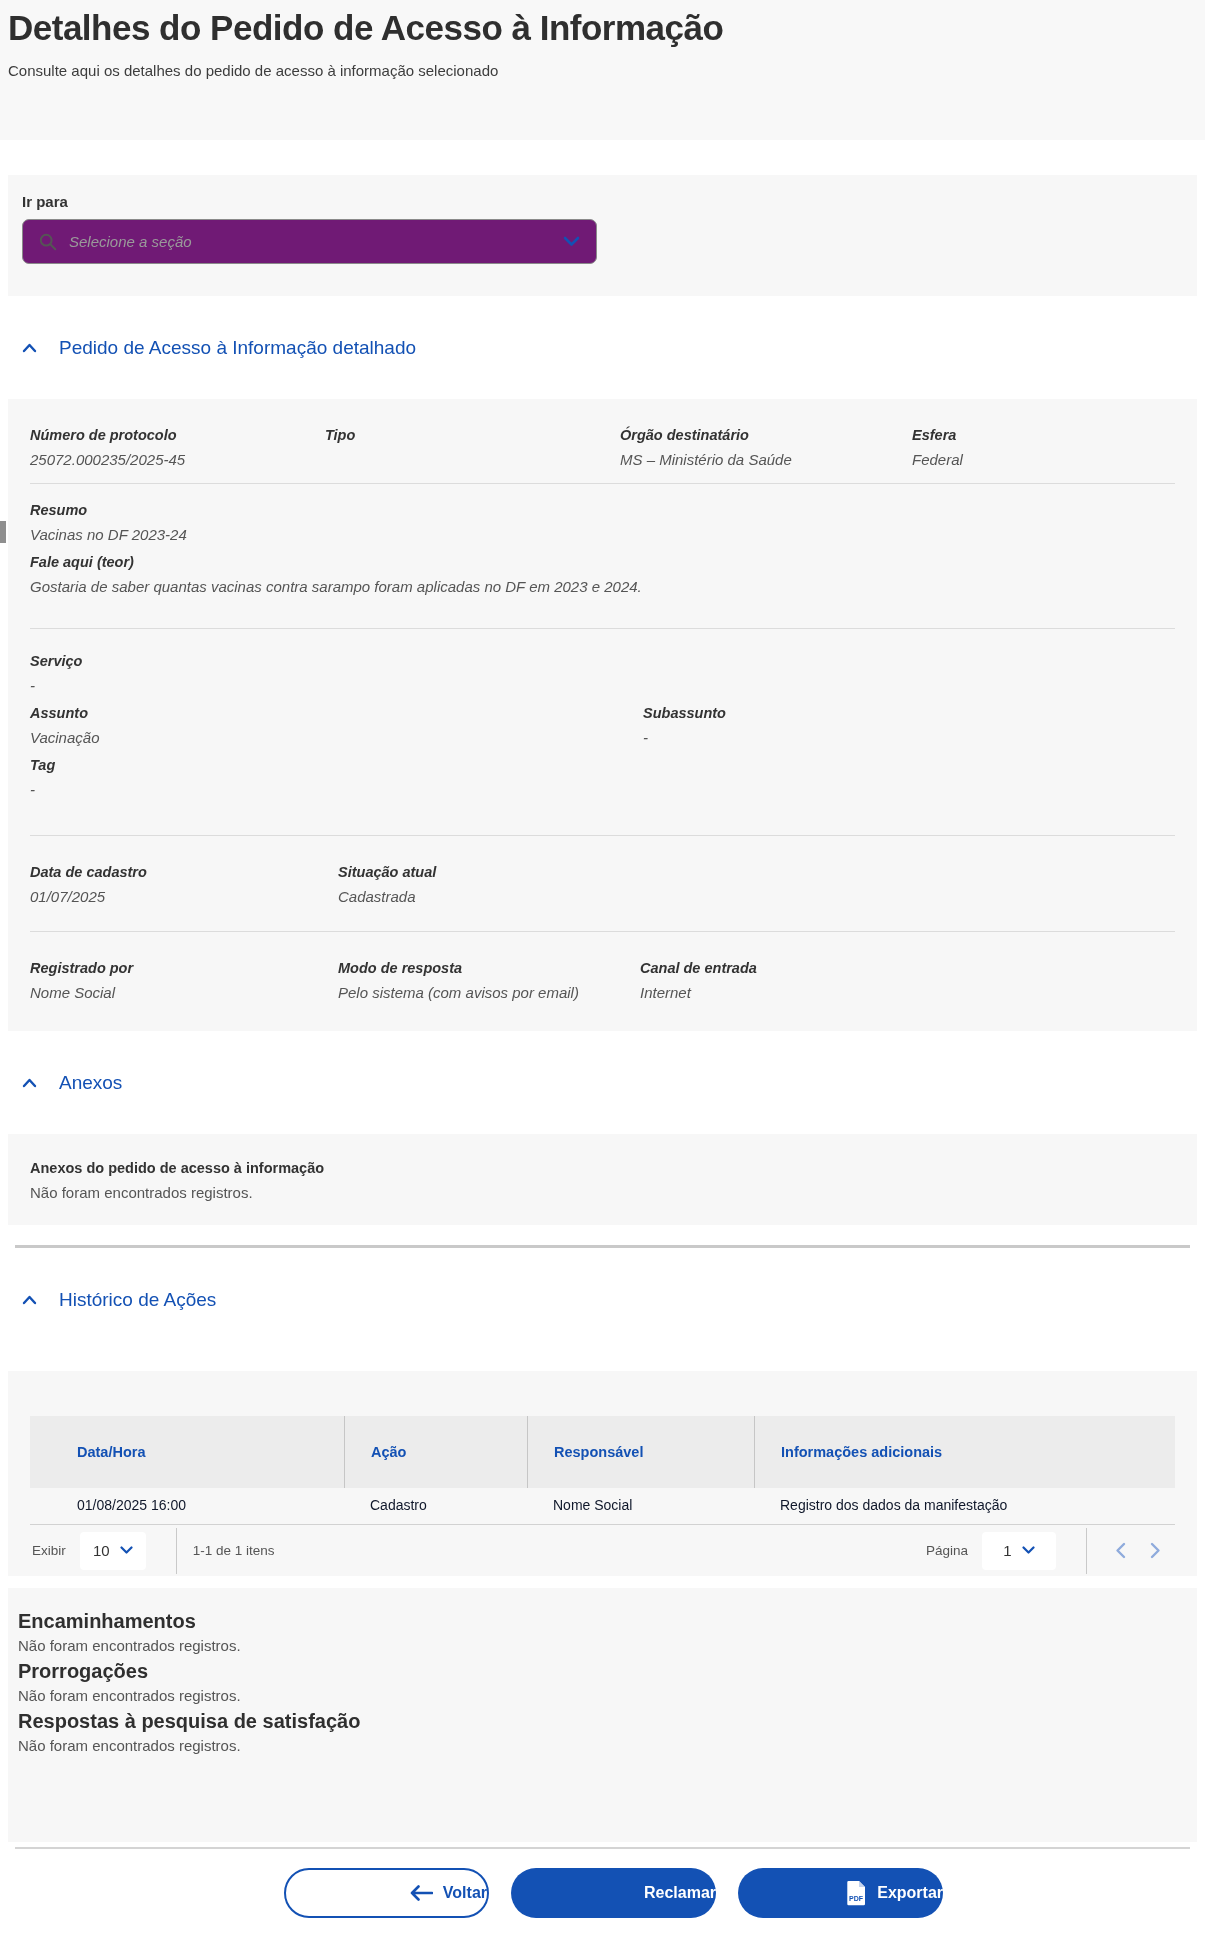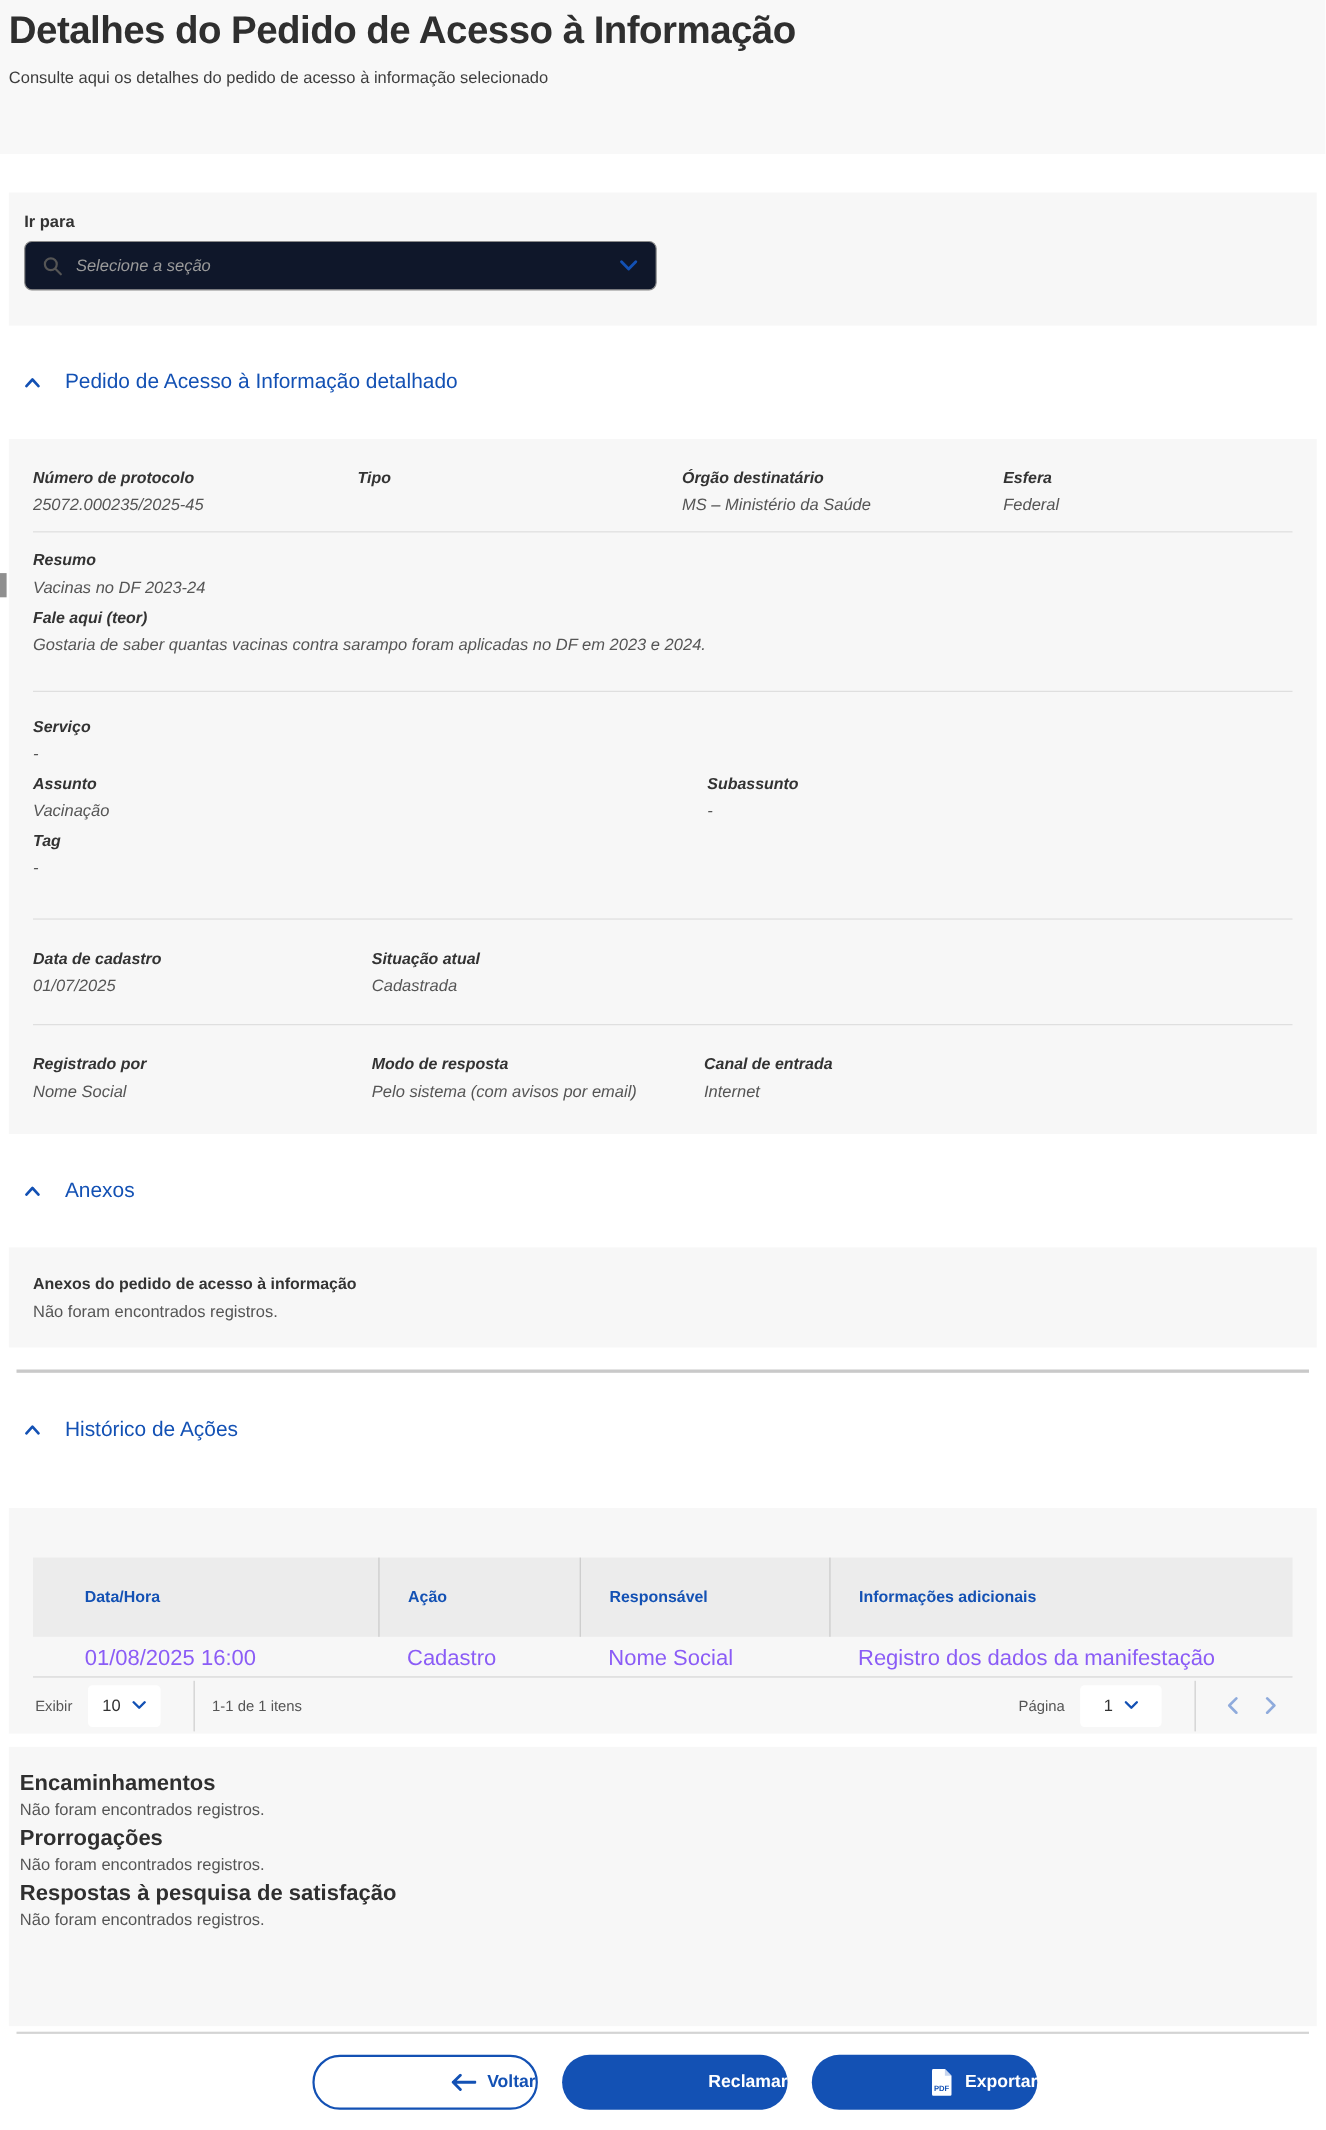--- a/index.html
+++ b/index.html
@@ -16,21 +16,21 @@
 
   .left-artifact { position: absolute; left: 0; top: 521px; width: 6px; height: 22px; background: #8f8f8f; }
 
   .content { margin: 35px 8px 0 8px; }
 
   
   .panel { background: #f7f7f7; }
   .goto-panel { padding: 18px 14px 32px 14px; }
   .goto-label { display: block; font-size: 15px; font-weight: 700; color: #333; margin-bottom: 9px; }
   .combobox {
-    width: 575px; height: 45px; background: #0f172a; border: 1.5px solid #8a8a8a;
+    width: 575px; height: 45px; background: #701a75; border: 1.5px solid #8a8a8a;
     border-radius: 7px; display: flex; align-items: center; padding: 0 16px; cursor: pointer;
   }
   .combobox .ph { flex: 1; font-style: italic; color: #9a9a9a; font-size: 15px; margin-left: 12px; }
 
   
   .section-header { display: flex; align-items: center; gap: 22px; margin: 38px 0 0 14px; height: 28px; cursor: pointer; }
   .section-header h2 { font-size: 19px; font-weight: 500; color: #1351b4; }
 
   
   .detail-panel { margin-top: 37px; padding: 0 22px; font-style: italic; }
@@ -55,21 +55,21 @@
 
   
   .history-panel { margin-top: 57px; padding: 45px 22px 0 22px; }
   .tgrid { display: grid; grid-template-columns: 314px 183px 227px 1fr; }
   .thead { background: #ececec; }
   .thead .tcell {
     padding: 0 0 0 26px; height: 72px; display: flex; align-items: center;
     font-size: 14.5px; font-weight: 700; color: #1351b4; border-left: 1px solid #c6c6c6; cursor: pointer;
   }
   .thead .tcell:first-child { border-left: none; padding-left: 47px; }
-  .trow .tcell { padding: 9px 0 9px 26px; font-size: 20px; color: #8b5cf6; height: 36px; }
+  .trow .tcell { padding: 9px 0 9px 26px; font-size: 14px; color: #0f172a; height: 36px; }
   .trow .tcell:first-child { padding-left: 47px; }
   .pagination {
     border-top: 1px solid #d2d2d2; height: 52px; display: flex; align-items: center;
     font-size: 13.5px; color: #555;
   }
   .pager-select {
     background: #fff; border-radius: 4px; height: 38px; display: flex; align-items: center;
     justify-content: center; gap: 10px; padding: 0 10px; margin: 0 14px; cursor: pointer;
     font-size: 15px; color: #333;
   }

